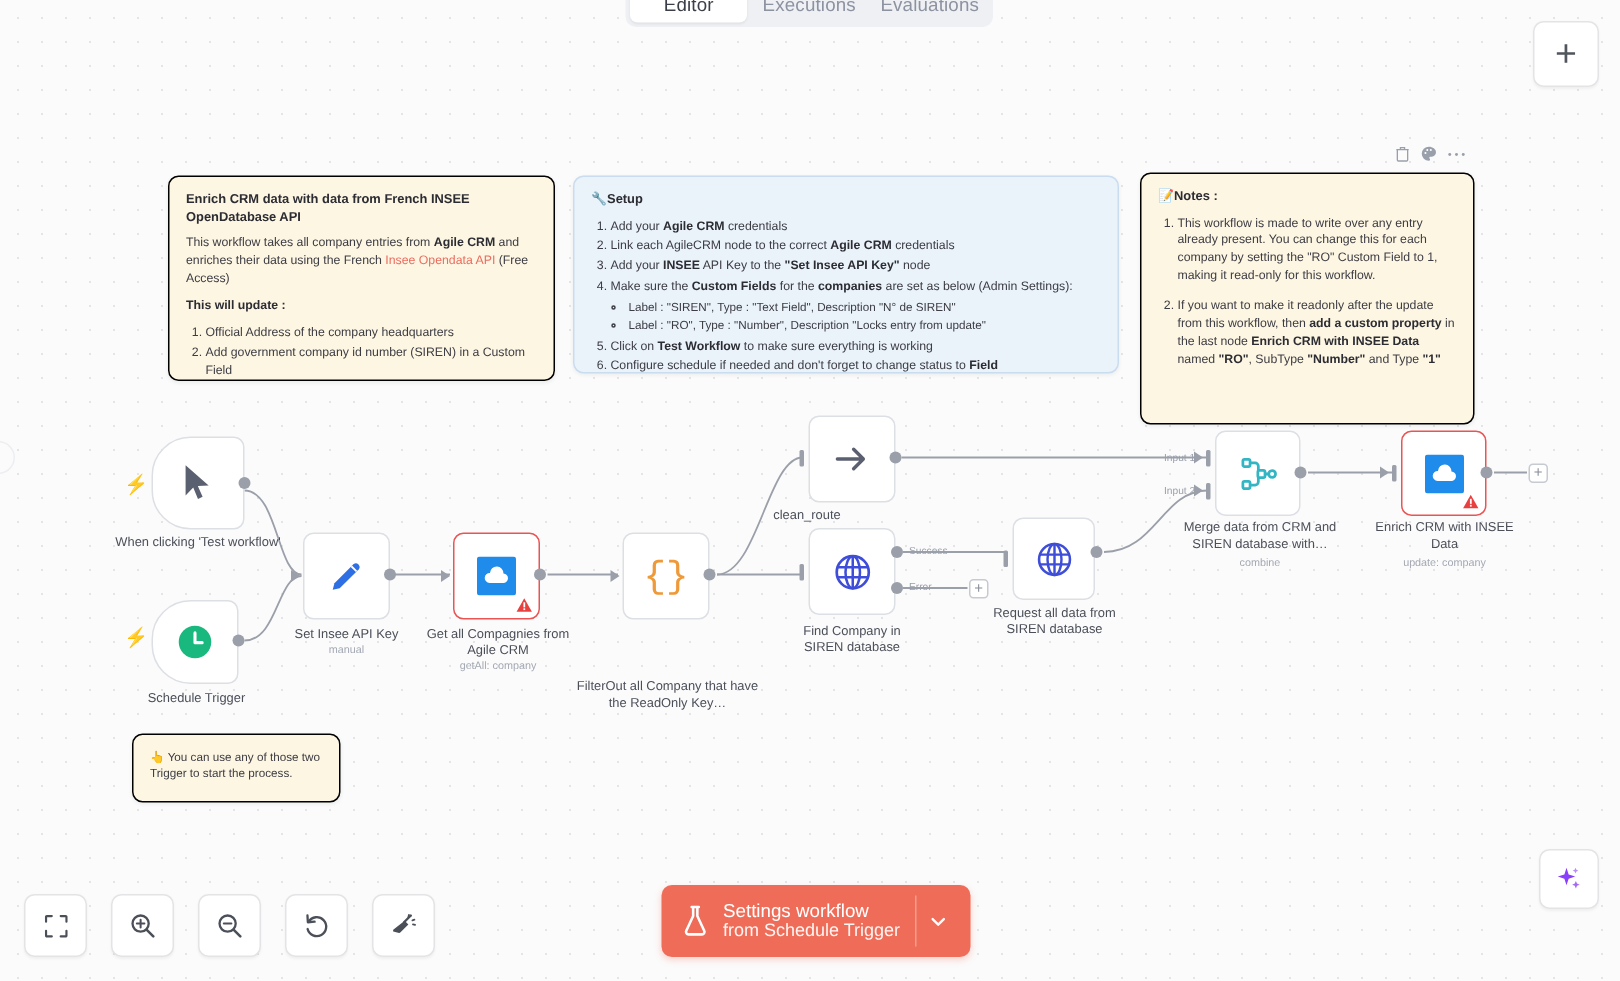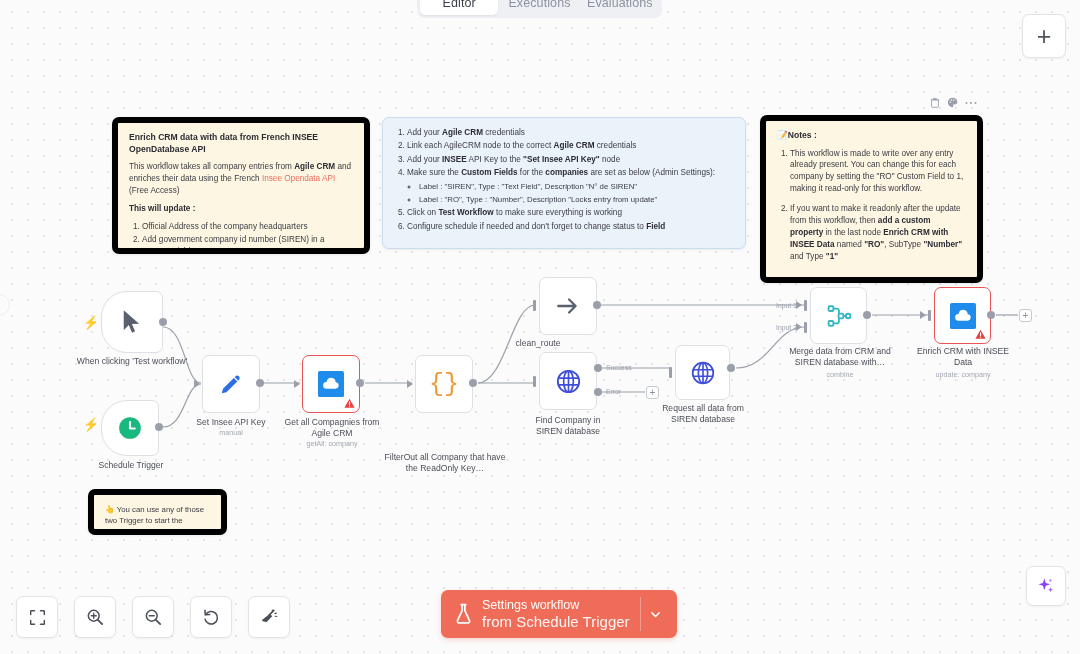--- a/index.html
+++ b/index.html
@@ -57,21 +57,21 @@
   .sticky {
     position: absolute;
     border-radius: 7px;
     padding: 9px 11px 11px 11px;
     font-size: 8.2px;
     line-height: 1.45;
     color: #3c3c43;
     box-shadow: 0 1px 3px rgba(16,24,40,.07);
     overflow: hidden;
   }
-  .sticky-yellow { background: #fdf6e3; border: 6px solid #000000; }
+  .sticky-yellow { background: #fdf6e3; border: 1px solid #000000; }
   .sticky-blue   { background: #eaf2fa; border: 1px solid #cadcf0; }
   .sticky h4 { font-size: 8.6px; font-weight: bold; color: #2c2c33; margin-bottom: 6px; line-height: 1.35; }
   .sticky p  { margin-bottom: 6px; }
   .sticky ol { margin: 0 0 0 13px; }
   .sticky ul { margin: 2px 0 2px 12px; }
   .sticky li { margin-bottom: 1.5px; }
   .sticky ul li { list-style: circle; }
   .sticky b { font-weight: bold; color: #2c2c33; }
   .lnk { color: #ec6c5f; }
   .sub { font-size: 7.8px; }
@@ -154,21 +154,21 @@
     height: 48px; min-width: 196px;
     background: #ef6d58;
     border-radius: 7px;
     display: flex; align-items: center;
     padding: 0 10px 0 13px;
     color: #fff;
     box-shadow: 0 2px 5px rgba(239,109,88,.28);
   }
   #execute-btn .exec-txt { margin-left: 9px; margin-right: 10px; line-height: 1.15; }
   #execute-btn .exec-l1 { font-size: 12.5px; }
-  #execute-btn .exec-l2 { font-size: 15px; opacity: .93; }
+  #execute-btn .exec-l2 { font-size: 12px; opacity: .93; }
   #exec-divider { width: 1px; height: 34px; background: rgba(255,255,255,.32); margin-left: auto; }
   #exec-caret { padding: 0 5px 0 8px; display: flex; align-items: center; }
 
   
   #edge-ghost {
     position: absolute; left: -12px; top: 294px;
     width: 22px; height: 22px;
     border: 1.5px solid #eceef1; border-radius: 50%;
   }
 </style>
@@ -232,20 +232,23 @@
     <h4>Enrich CRM data with data from French INSEE OpenDatabase API</h4>
     <p><span>This workflow takes all company entries from </span><b>Agile CRM</b><span> and enriches their data using the French </span><span class="lnk">Insee Opendata API</span><span> (Free Access)</span></p>
     <p><b>This will update :</b></p>
     <ol>
       <li>Official Address of the company headquarters</li>
       <li>Add government company id number (SIREN) in a Custom Field</li>
     </ol>
   </div>
 
   <div class="sticky sticky-blue" id="sticky-setup">
+    <h4>
+      <span>🔧</span><span>Setup</span>
+    </h4>
     <ol>
       <li><span>Add your </span><b>Agile CRM</b><span> credentials</span></li>
       <li><span>Link each AgileCRM node to the correct </span><b>Agile CRM</b><span> credentials</span></li>
       <li><span>Add your </span><b>INSEE</b><span> API Key to the </span><b>"Set Insee API Key"</b><span> node</span></li>
       <li><span>Make sure the </span><b>Custom Fields</b><span> for the </span><b>companies</b><span> are set as below (Admin Settings):</span>
         <ul>
           <li class="sub">Label : "SIREN", Type : "Text Field", Description "N° de SIREN"</li>
           <li class="sub">Label : "RO", Type : "Number", Description "Locks entry from update"</li>
         </ul>
       </li>

